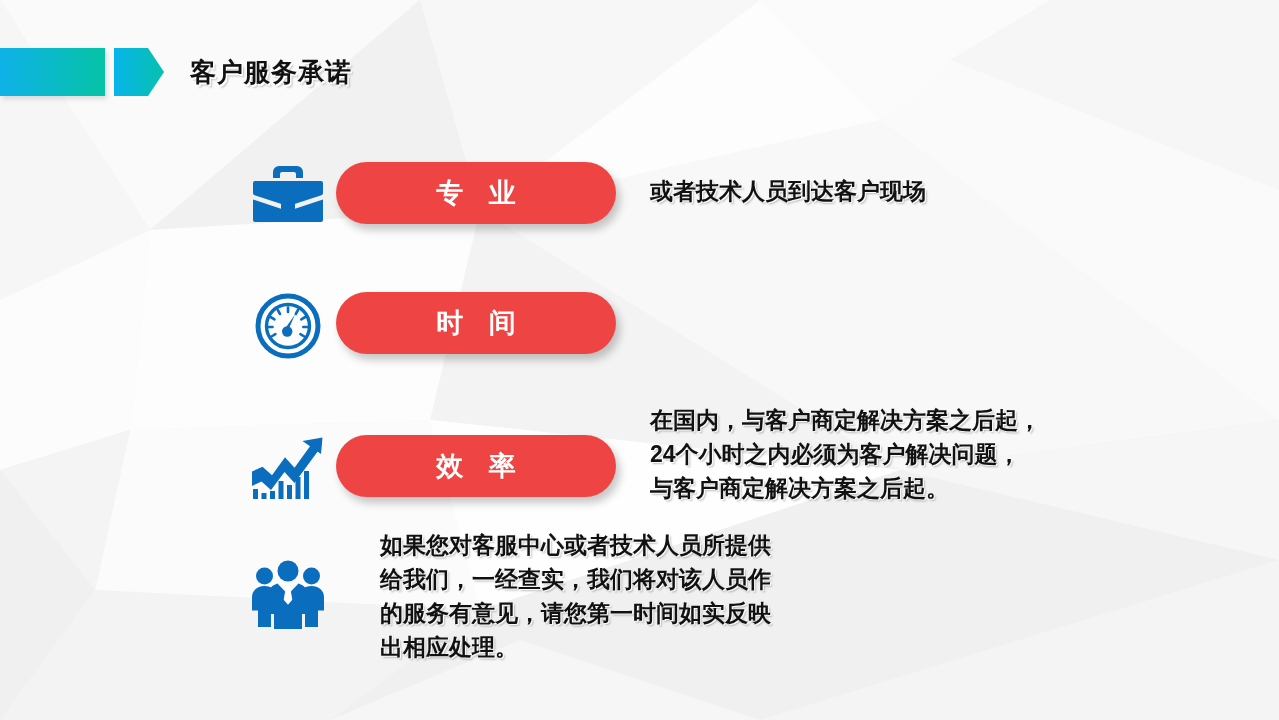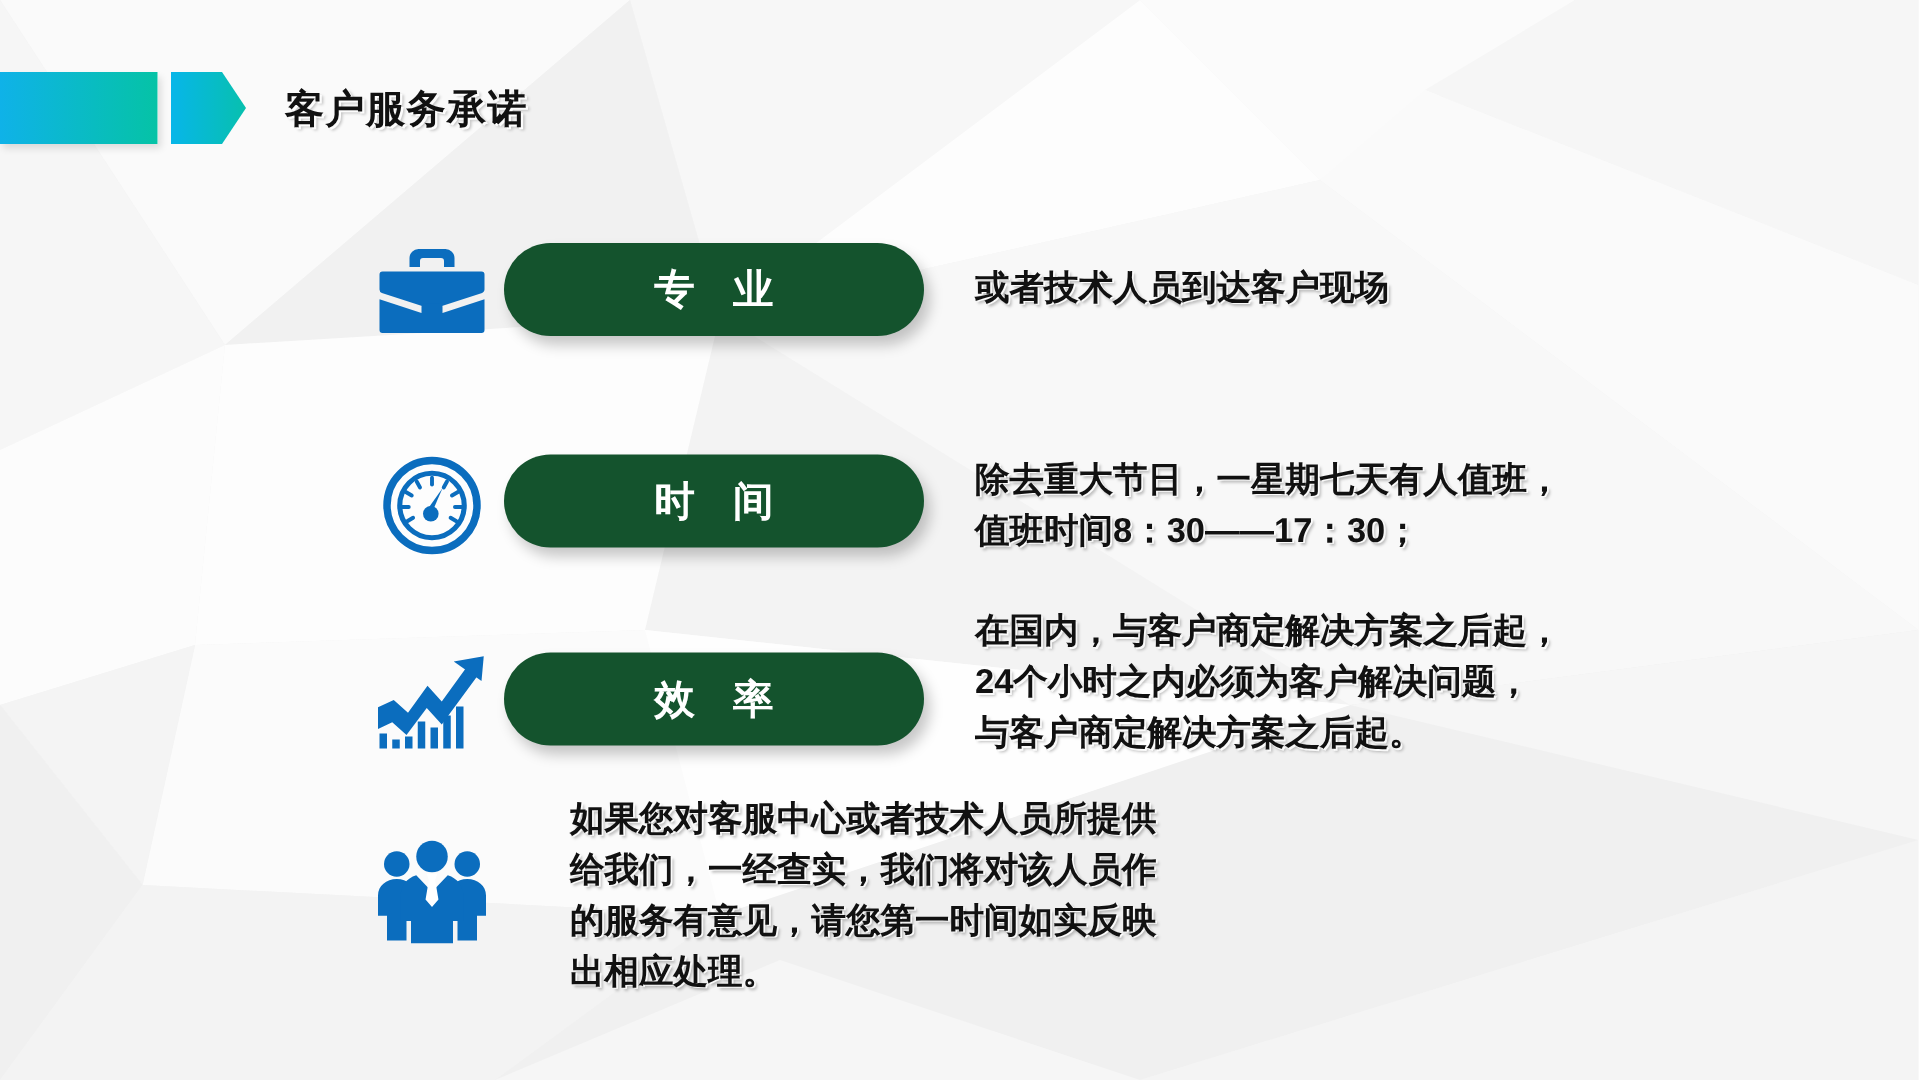--- a/index.html
+++ b/index.html
@@ -72,21 +72,21 @@
     align-items: center;
     justify-content: center;
   }
   .icon-cell svg { display: block; }
 
   .pill {
     width: 280px;
     min-width: 280px;
     height: 62px;
     border-radius: 31px;
-    background: #14532d;
+    background: #ef4444;
     box-shadow: 4px 6px 9px rgba(0,0,0,0.22);
     display: flex;
     align-items: center;
     justify-content: center;
     color: #ffffff;
     font-size: 27px;
     font-weight: bold;
     letter-spacing: 9px;
     text-indent: 9px;
     white-space: nowrap;
@@ -98,21 +98,21 @@
     font-weight: bold;
     line-height: 34px;
     color: #111111;
     text-shadow: 1.2px 1.2px 0 rgba(255,255,255,0.9), 2px 2px 2px rgba(0,0,0,0.25);
     max-width: 500px;
   }
   .desc-line { white-space: nowrap; }
 
   
   #row-0 { top: 162px; }
-  #row-1 { top: 303px; justify-content: center; }
+  #row-1 { top: 292px; justify-content: center; }
   #row-2 { top: 435px; }
   #row-3 { top: 559px; }
 
   #row-0 .desc { margin-top: 12px; }
   #row-1 .desc { margin-top: -1px; }
   #row-2 .desc { margin-top: -32px; }
   #row-3 .desc { margin-top: -31px; margin-left: 44px; }
 </style>
 </head>
 <body>
@@ -178,24 +178,20 @@
           <line x1="16.5" y1="25" x2="20.5" y2="27.3"></line>
           <line x1="14" y1="35" x2="18.5" y2="35"></line>
           <line x1="17.5" y1="44.5" x2="21.4" y2="42.2"></line>
           <line x1="50.3" y1="44.5" x2="46.4" y2="42.2"></line>
         </g>
         <path d="M41 22.5L34.5 37.5l-3-1.6L41 22.5z" fill="#0b6dbe"></path>
         <circle cx="33.2" cy="39.5" r="5.2" fill="#0b6dbe"></circle>
       </svg>
     </div>
     <div class="pill">时 间</div>
-    <div class="desc">
-      <div class="desc-line">除去重大节日，一星期七天有人值班，</div>
-      <div class="desc-line">值班时间8：30——17：30；</div>
-    </div>
   </div>
 
   <div class="row" id="row-2">
     <div class="icon-cell">
       <svg width="76" height="72" viewBox="0 0 76 72" fill="#0b6dbe">
         <rect x="3" y="54" width="5" height="10"></rect>
         <rect x="11.5" y="58" width="5" height="6"></rect>
         <rect x="20" y="56" width="5" height="8"></rect>
         <rect x="28.5" y="46" width="5" height="18"></rect>
         <rect x="37" y="50" width="5" height="14"></rect>

